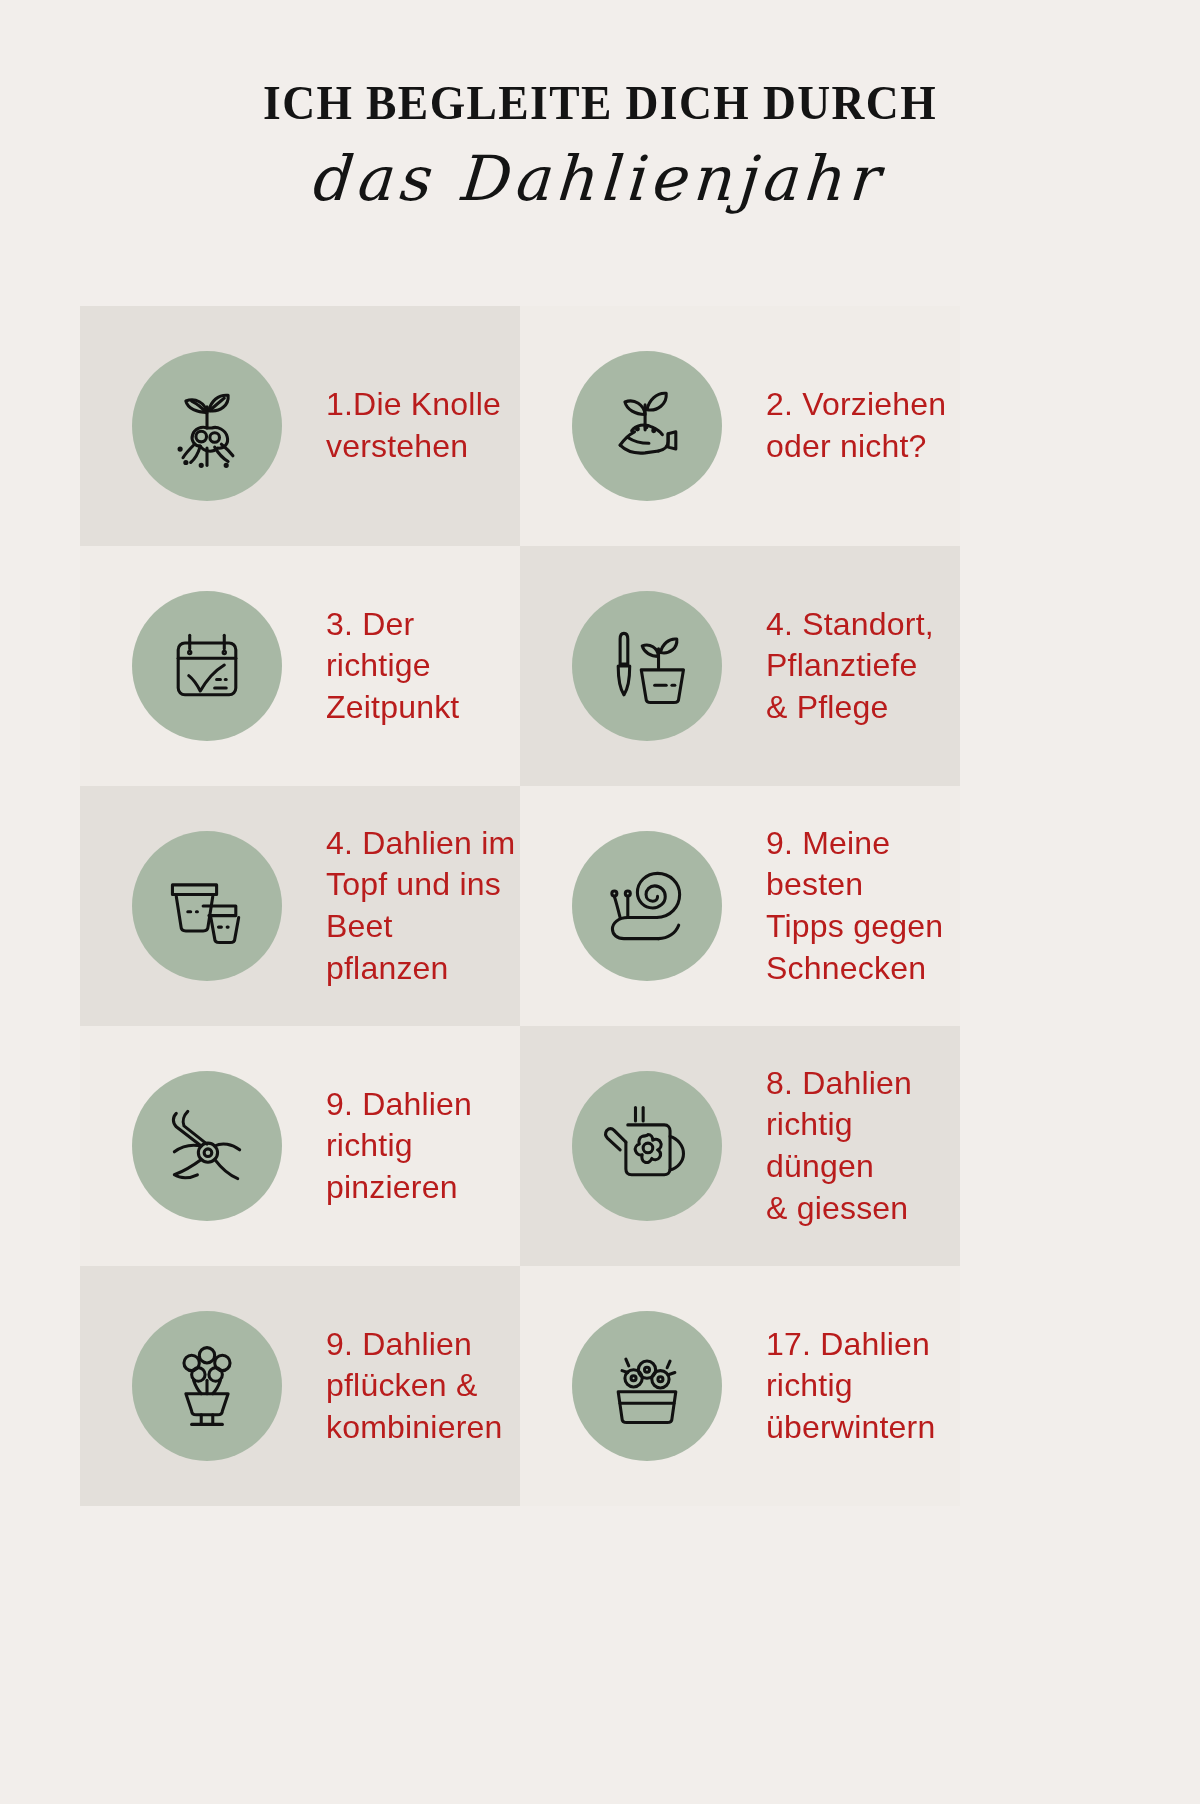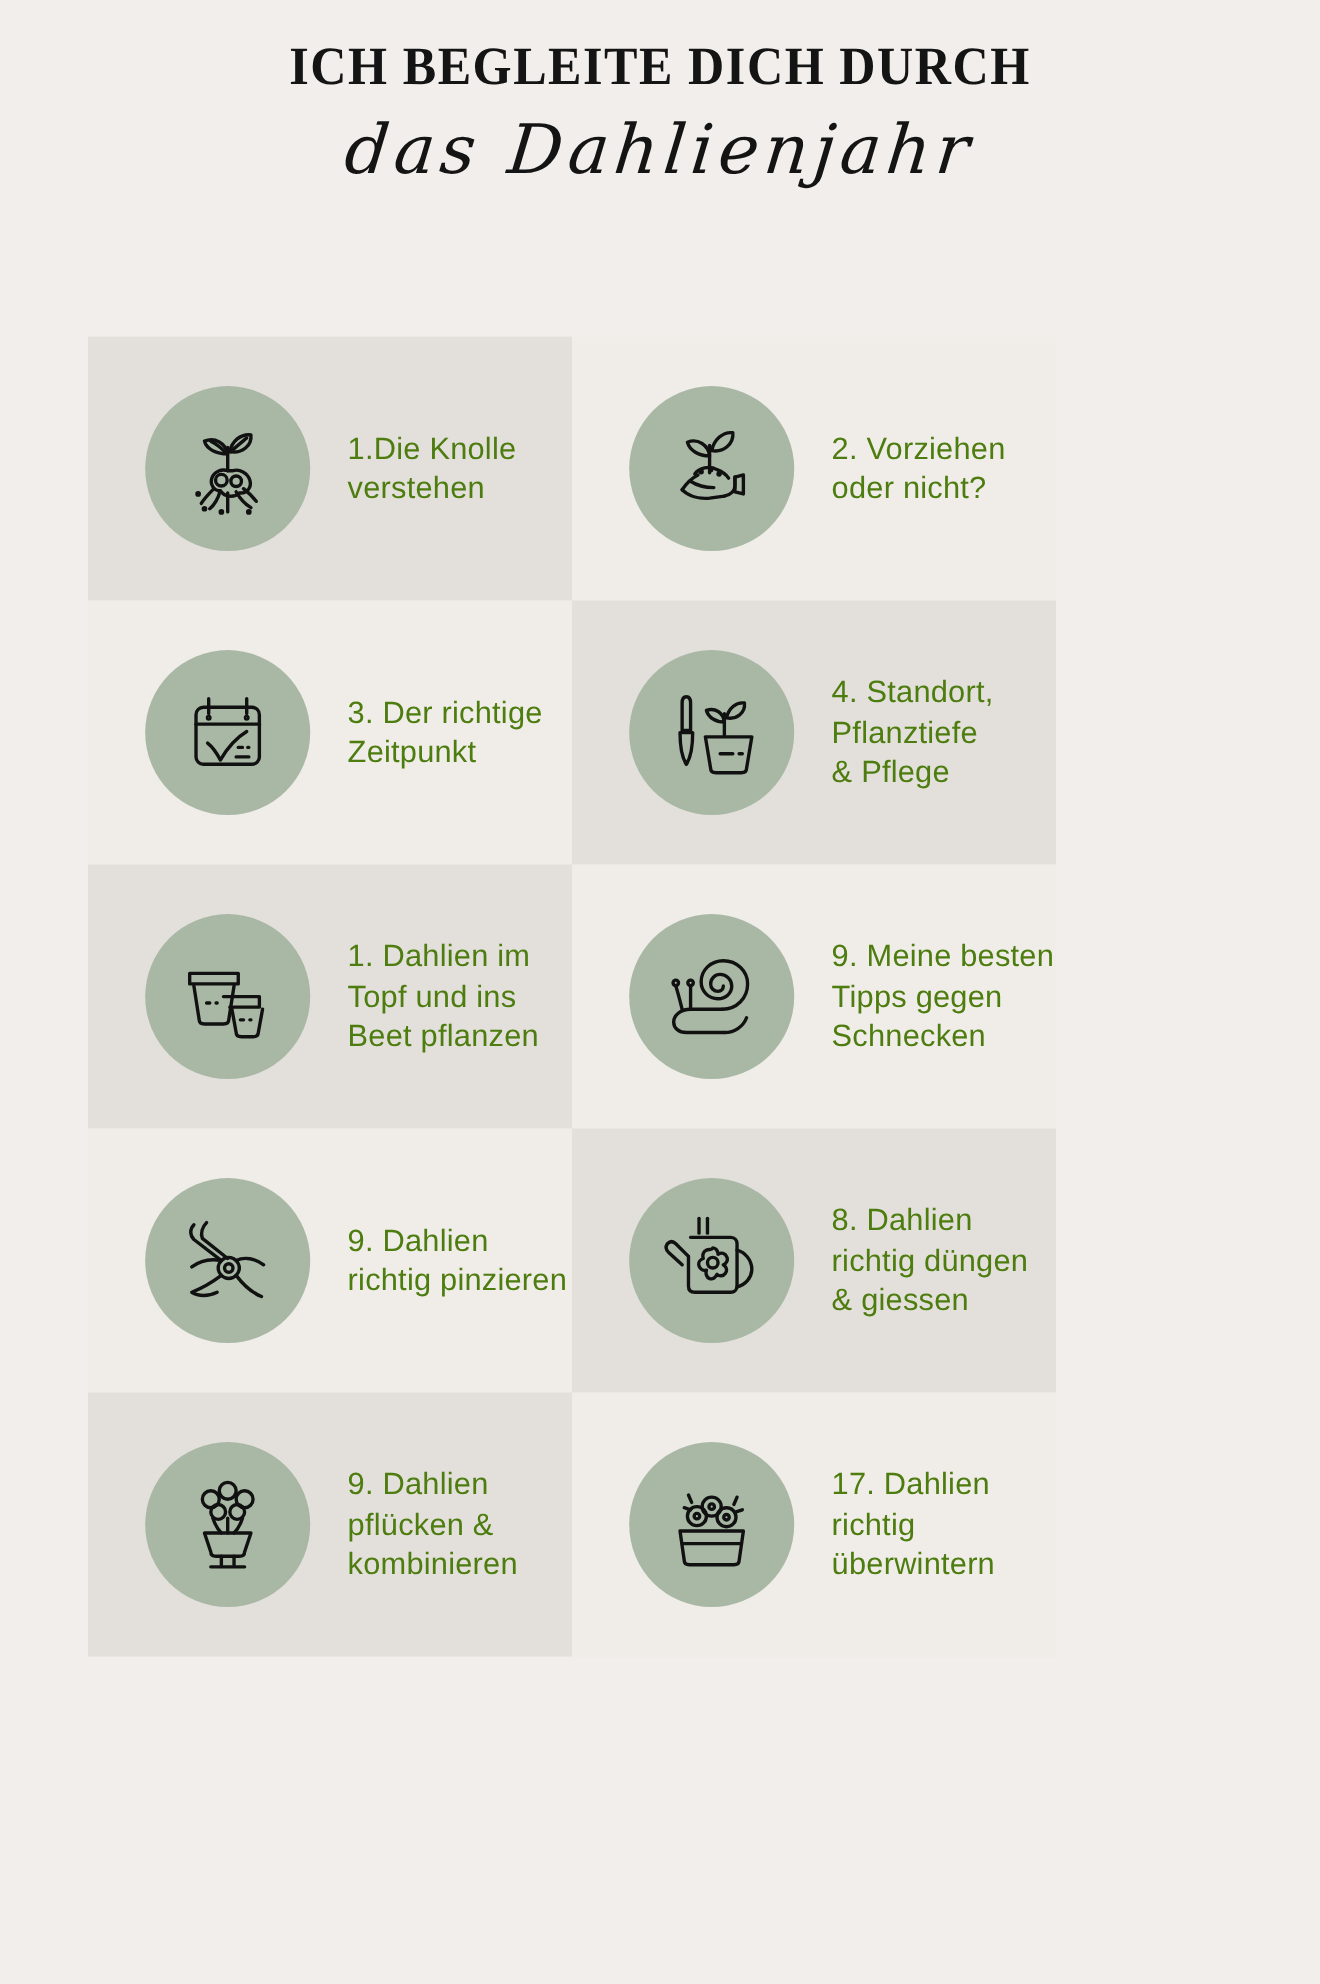--- a/index.html
+++ b/index.html
@@ -5,21 +5,21 @@
   html,body{margin:0;padding:0;}
   body{
     width:1200px;height:1804px;
     background:#F2EEEB;
     font-family:"Liberation Sans", sans-serif;
     overflow:hidden;
   }
   .page{position:relative;width:1200px;height:1804px;}
 
   
-  .header{padding-top:35px;text-align:center;}
+  .header{padding-top:78px;text-align:center;}
   .title{
     font-family:"Liberation Serif", serif;
     font-weight:700;
     font-size:49px;
     letter-spacing:1.5px;
     color:#141414;
     transform:scaleX(0.93);
     margin:0;
     line-height:1;
   }
@@ -58,24 +58,24 @@
   }
   .bubble{
     flex:0 0 auto;
     width:150px;height:150px;
     border-radius:50%;
     background:#A8B8A5;
     display:flex;align-items:center;justify-content:center;
   }
   .bubble svg{display:block;}
   .label{
-    margin-left:34px;
-    font-size:28px;
+    margin-left:44px;
+    font-size:32px;
     line-height:1.30;
-    color:#4d7c0f;
+    color:#b91c1c;
     font-weight:400;
     letter-spacing:0.2px;
     white-space:pre-line;
     max-width:250px;
   }
 </style>
 </head>
 <body>
 
 <div class="page">
@@ -174,21 +174,21 @@
       <div class="bubble">
         <svg width="96" height="96" viewBox="0 0 100 100" fill="none" stroke="#111" stroke-width="3.2" stroke-linecap="round" stroke-linejoin="round">
           <path d="M14 28 L60 28 L60 38 L14 38Z"></path>
           <path d="M18 40 L23 72 C23 75 25 76 28 76 L46 76 C49 76 51 75 51 72 L56 40"></path>
           <path d="M46 50 L80 50 L80 60 L52 60"></path>
           <path d="M54 62 L58 84 C58 87 60 88 63 88 L74 88 C77 88 79 87 79 84 L83 62"></path>
           <path d="M30 56 L40 56" stroke-dasharray="3 6"></path>
           <path d="M62 72 L72 72" stroke-dasharray="3 6"></path>
         </svg>
       </div>
-      <div class="label">1. Dahlien im
+      <div class="label">4. Dahlien im
 Topf und ins
 Beet pflanzen</div>
     </div>
 
     <div class="cell">
       <div class="bubble">
         <svg width="96" height="96" viewBox="0 0 100 100" fill="none" stroke="#111" stroke-width="3.2" stroke-linecap="round" stroke-linejoin="round">
           <path d="M60 62 C74 62 84 51 84 38 C84 26 74 16 61 16 C49 16 40 25 40 36 C40 45 47 52 56 52 C63 52 69 47 69 40 C69 34 64 29 58 29 C53 29 49 33 49 38 C49 42 52 45 56 45 C59 45 61 43 61 40"></path>
           <path d="M60 62 L30 62 C20 62 14 68 14 74 C14 80 19 84 26 84 L62 84"></path>
           <path d="M62 84 C72 84 80 78 83 70"></path>

